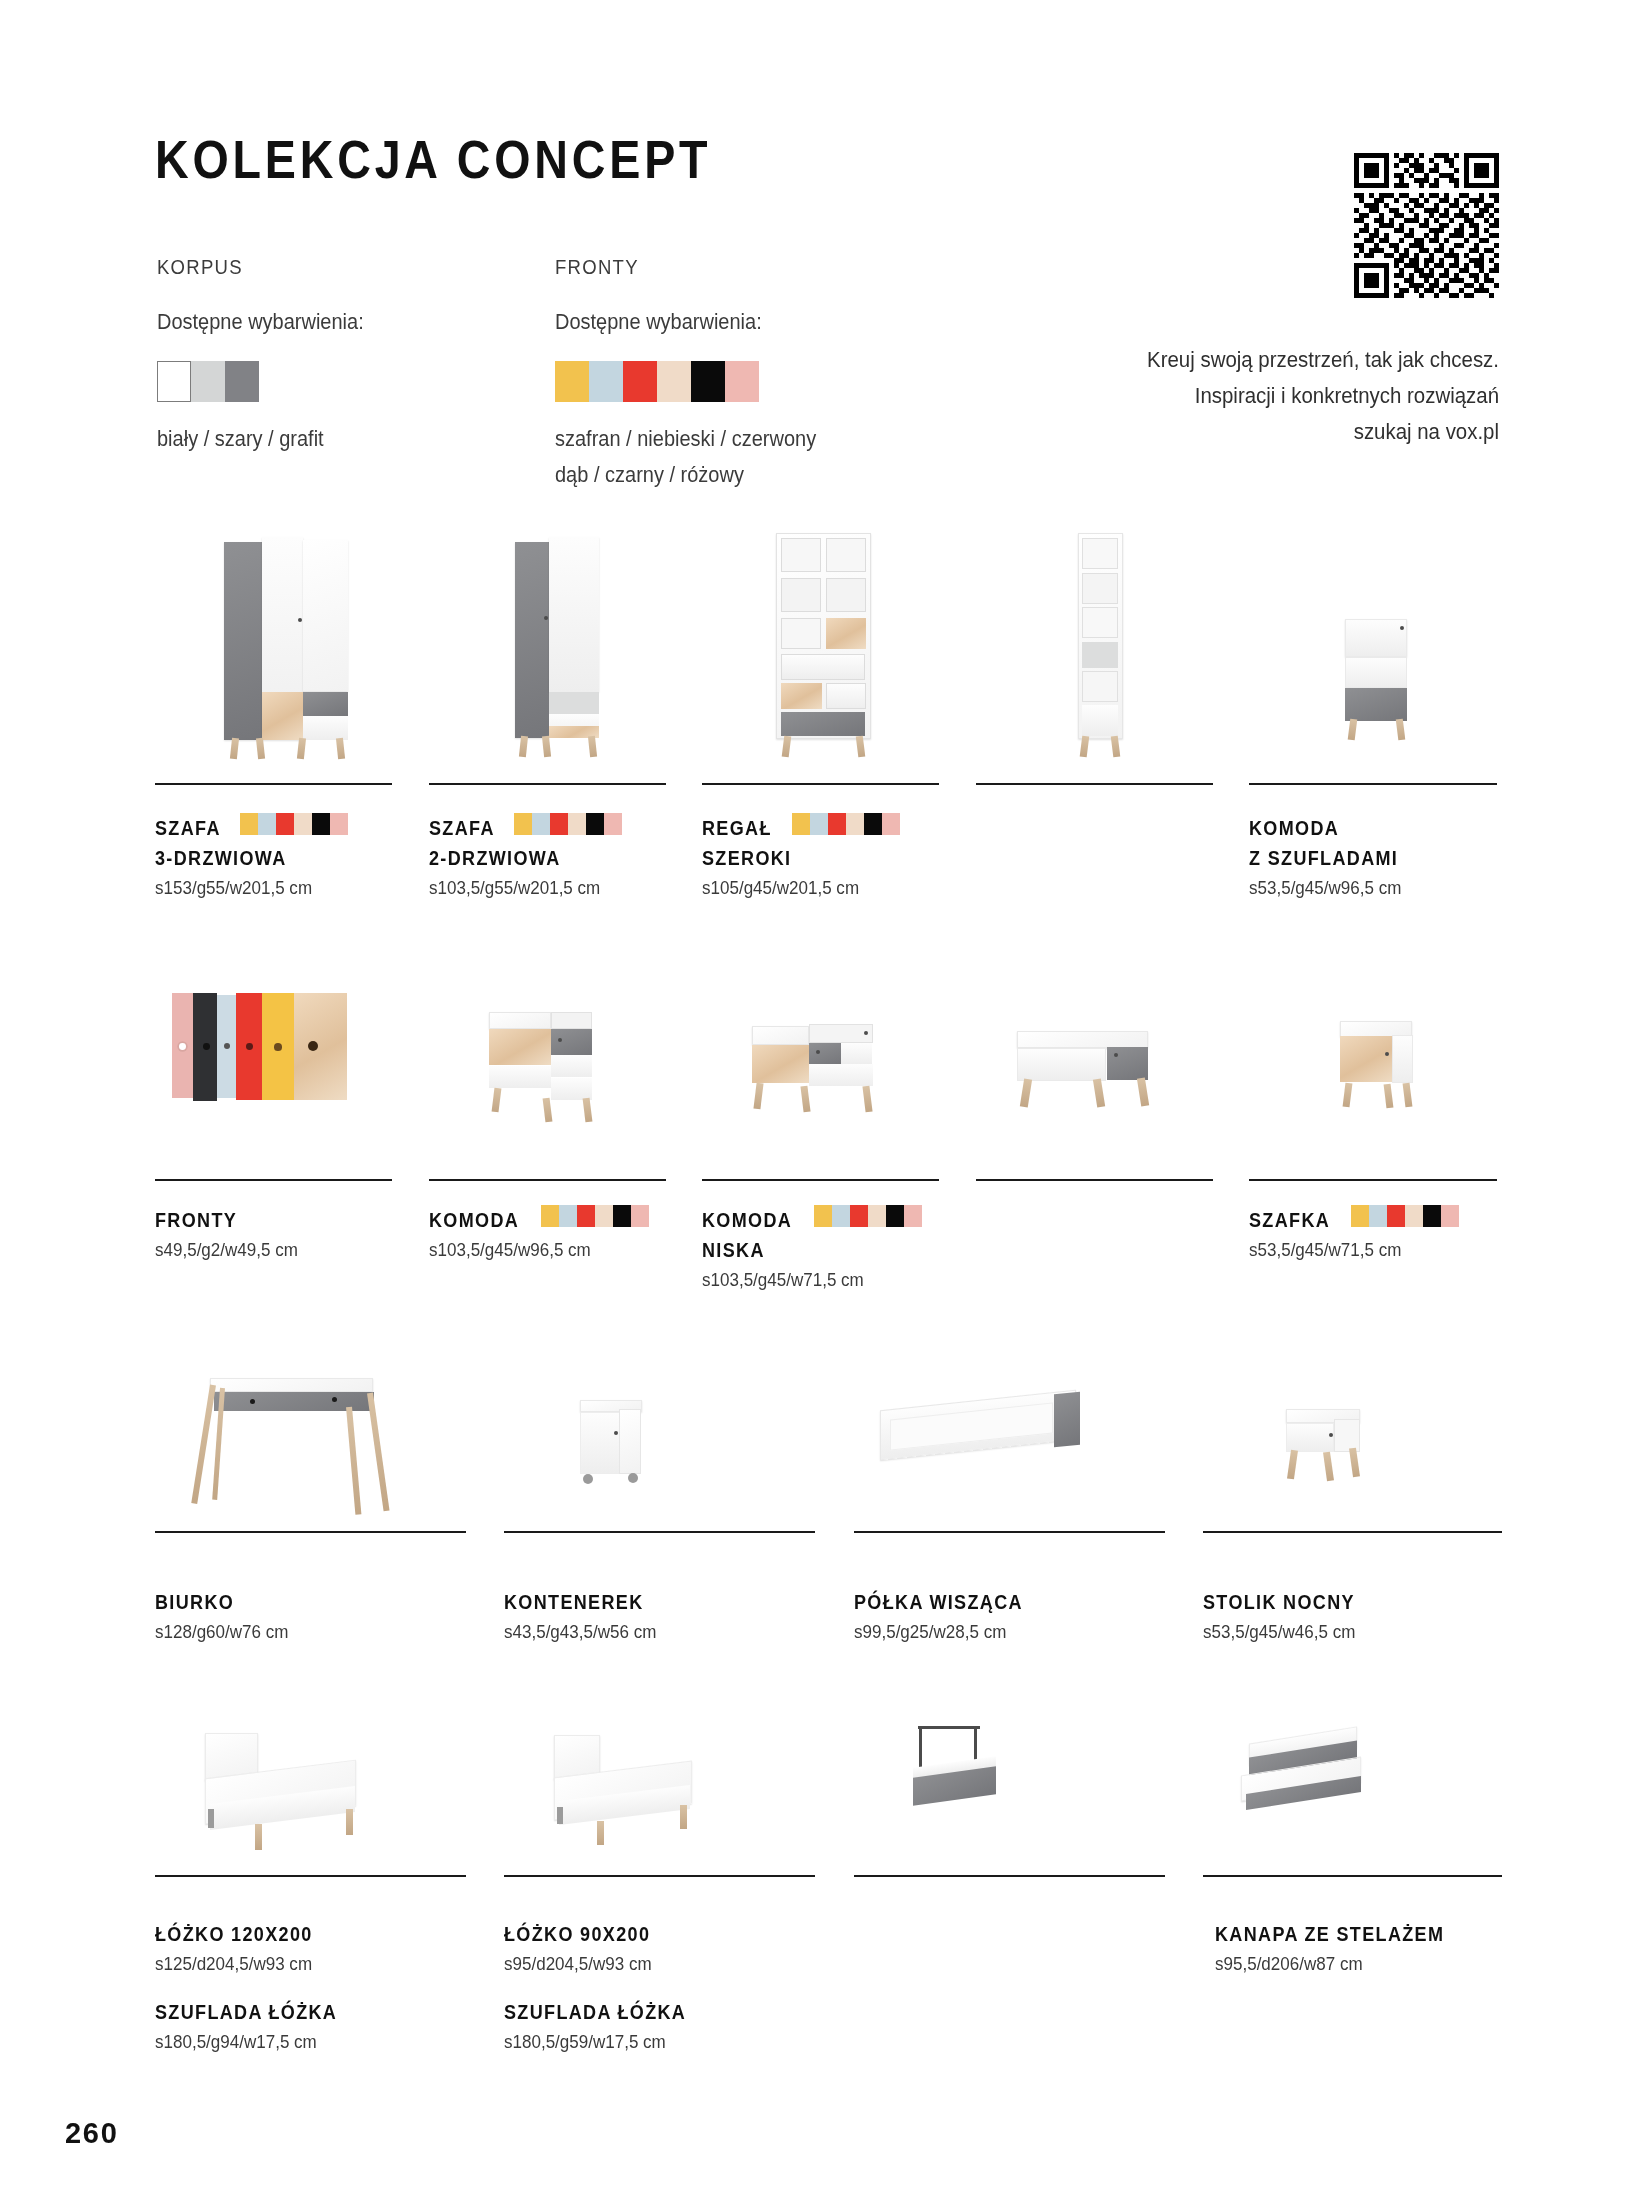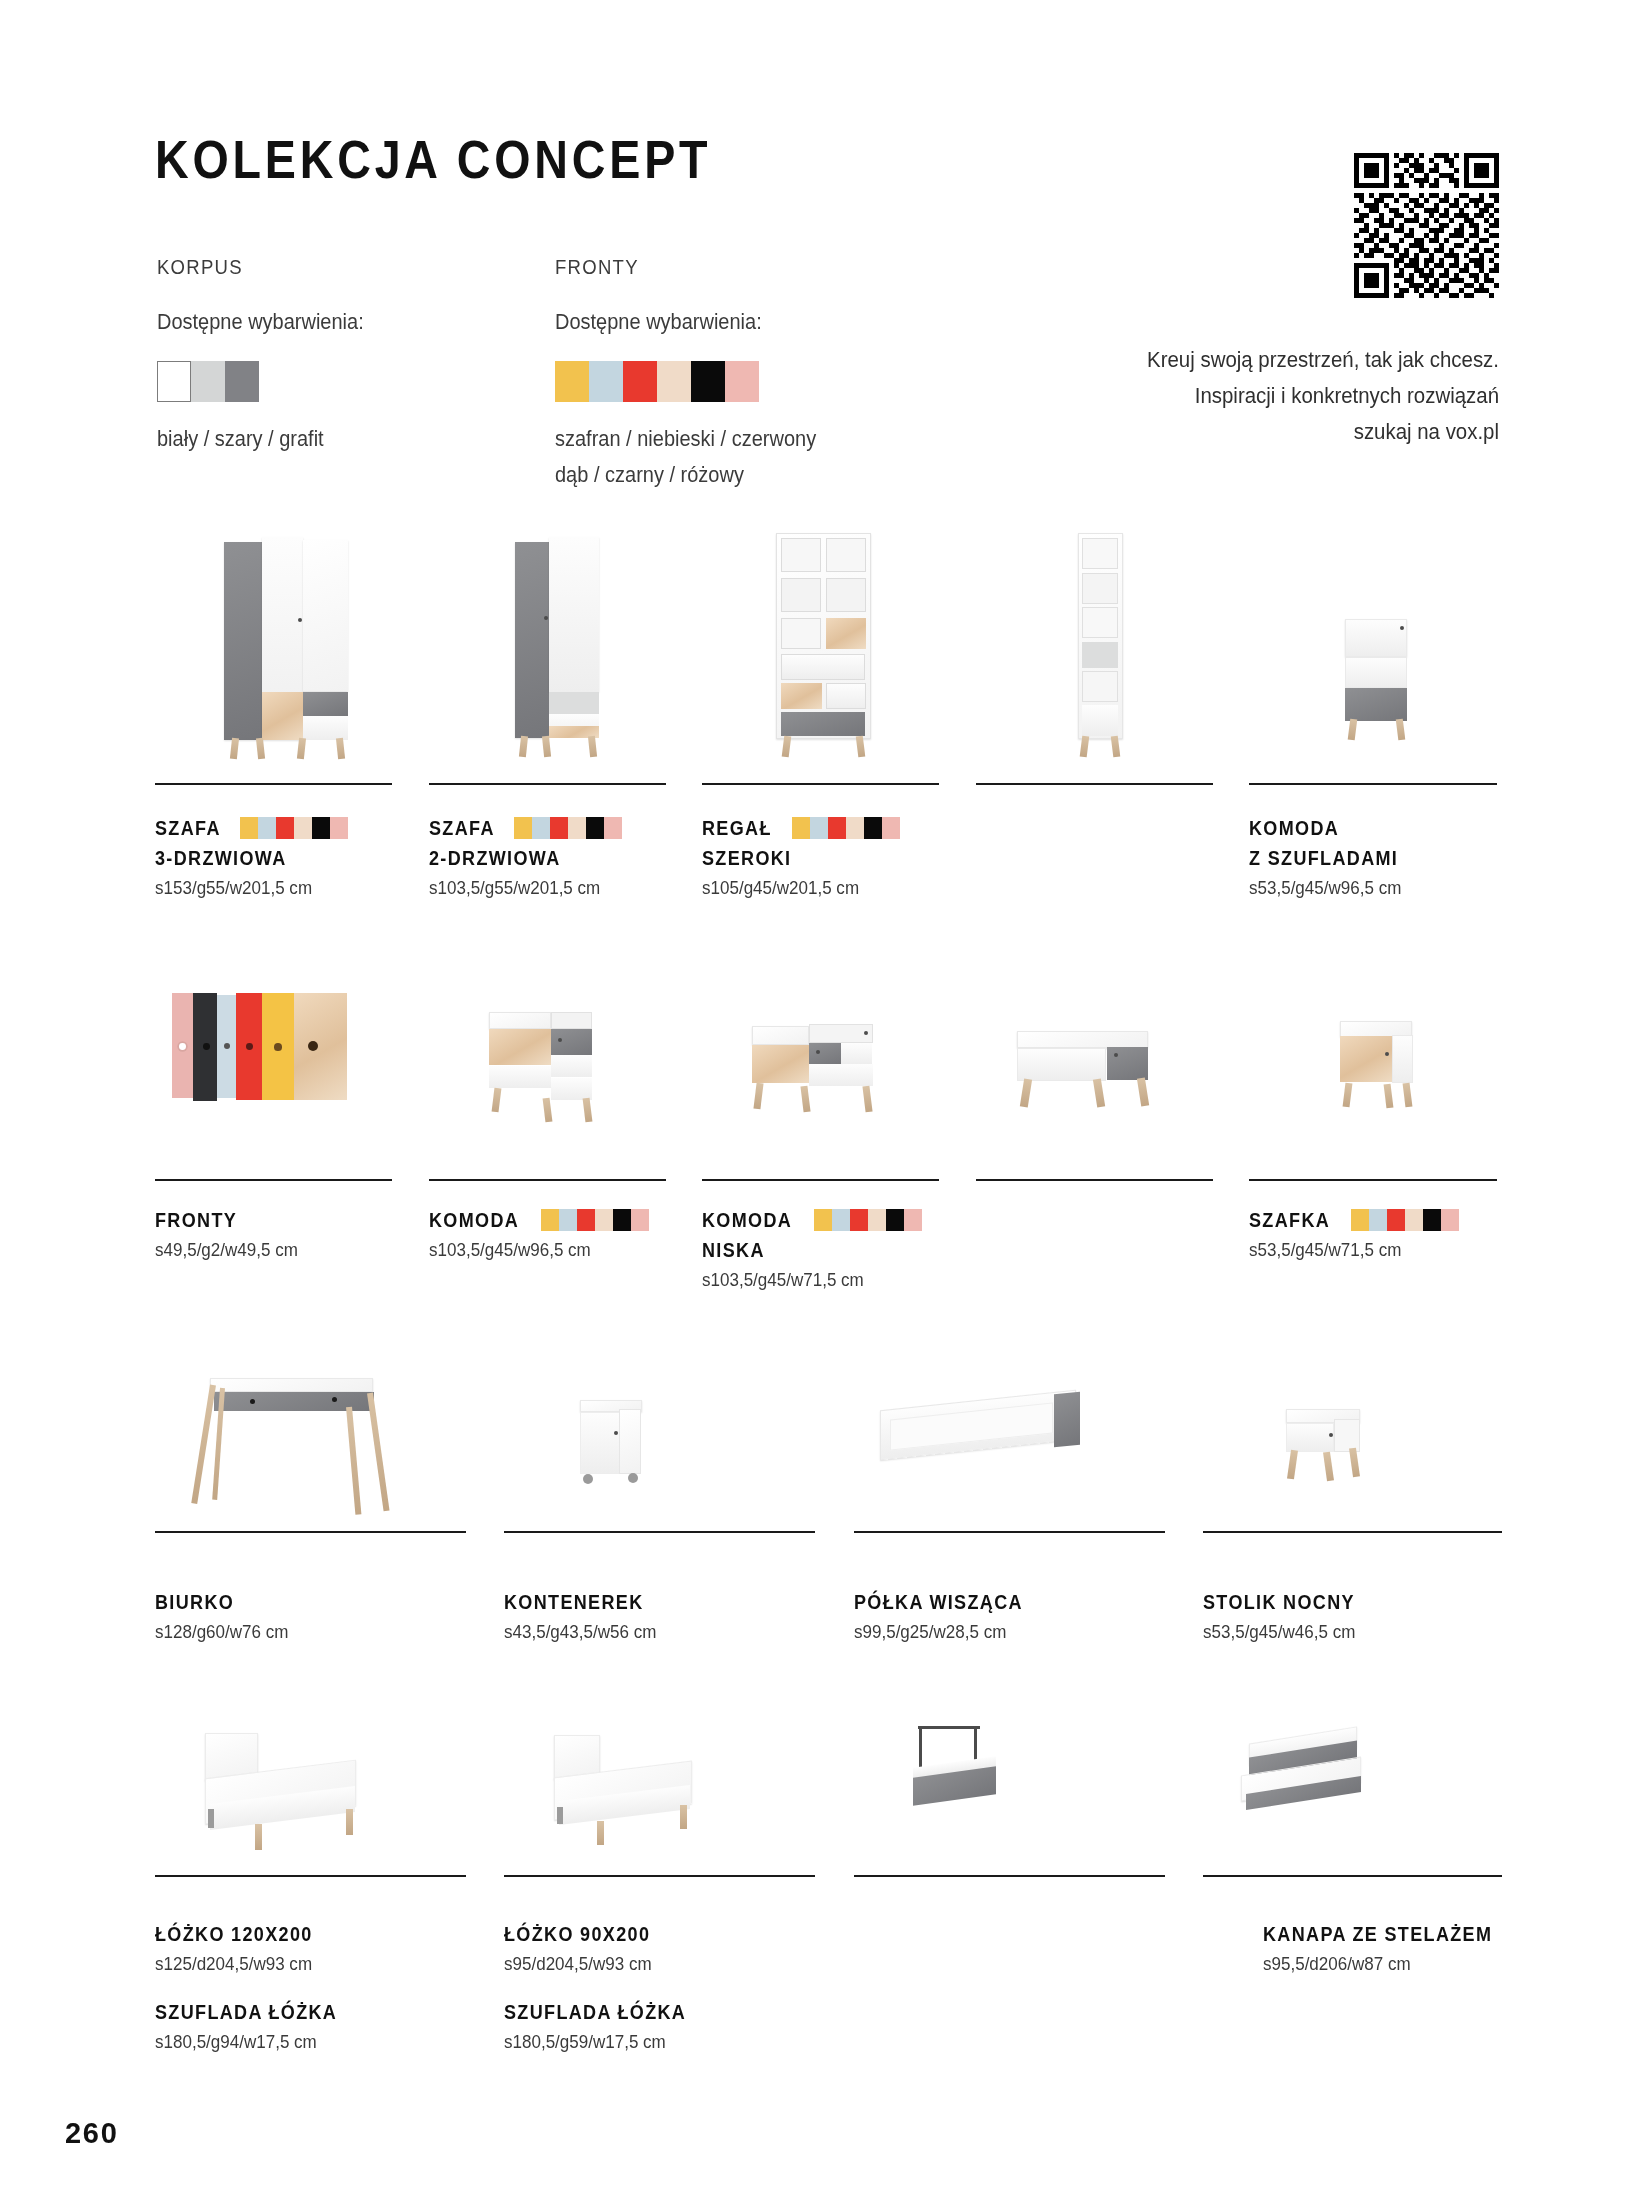--- a/index.html
+++ b/index.html
@@ -97,21 +97,21 @@
     white-space: nowrap;
   }
   .prod-dim {
     font-size: 18.5px;
     color: #3a3a3a;
     line-height: 29px;
     transform: scaleX(0.92);
     transform-origin: left top;
     white-space: nowrap;
   }
-  .name-line { display: flex; align-items: center; }
+  .name-line { display: flex; }
   .mini-swatches { display: flex; margin-left: 12px; height: 22.4px; }
   .mini-swatches i { display: block; width: 18px; height: 22.4px; }
 
   .page-num {
     position: absolute;
     left: 65px;
     bottom: 53px;
     font-family: "Liberation Sans Narrow", "Liberation Sans", sans-serif;
     font-weight: 700;
     font-size: 29px;
@@ -787,21 +787,21 @@
       <div class="prod-dim">s125/d204,5/w93 cm</div>
       <div class="prod-name" style="margin-top:19px">SZUFLADA ŁÓŻKA</div>
       <div class="prod-dim">s180,5/g94/w17,5 cm</div>
     </div>
     <div class="cell" style="left:349px;width:327px">
       <div class="prod-name">ŁÓŻKO 90X200</div>
       <div class="prod-dim">s95/d204,5/w93 cm</div>
       <div class="prod-name" style="margin-top:19px">SZUFLADA ŁÓŻKA</div>
       <div class="prod-dim">s180,5/g59/w17,5 cm</div>
     </div>
-    <div class="cell" style="left:1108px;width:310px">
+    <div class="cell" style="left:1060px;width:310px">
       <div class="prod-name">KANAPA ZE STELAŻEM</div>
       <div class="prod-dim">s95,5/d206/w87 cm</div>
     </div>
   </div>
 
   <div class="page-num">260</div>
 </div>
 
 
 </body></html>

